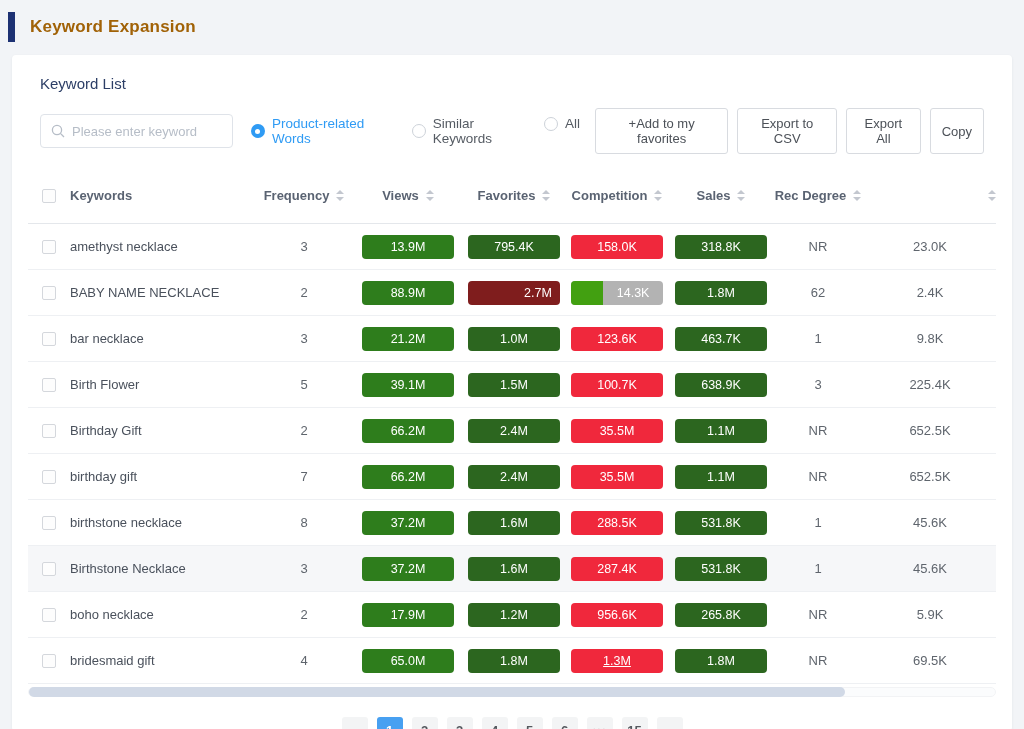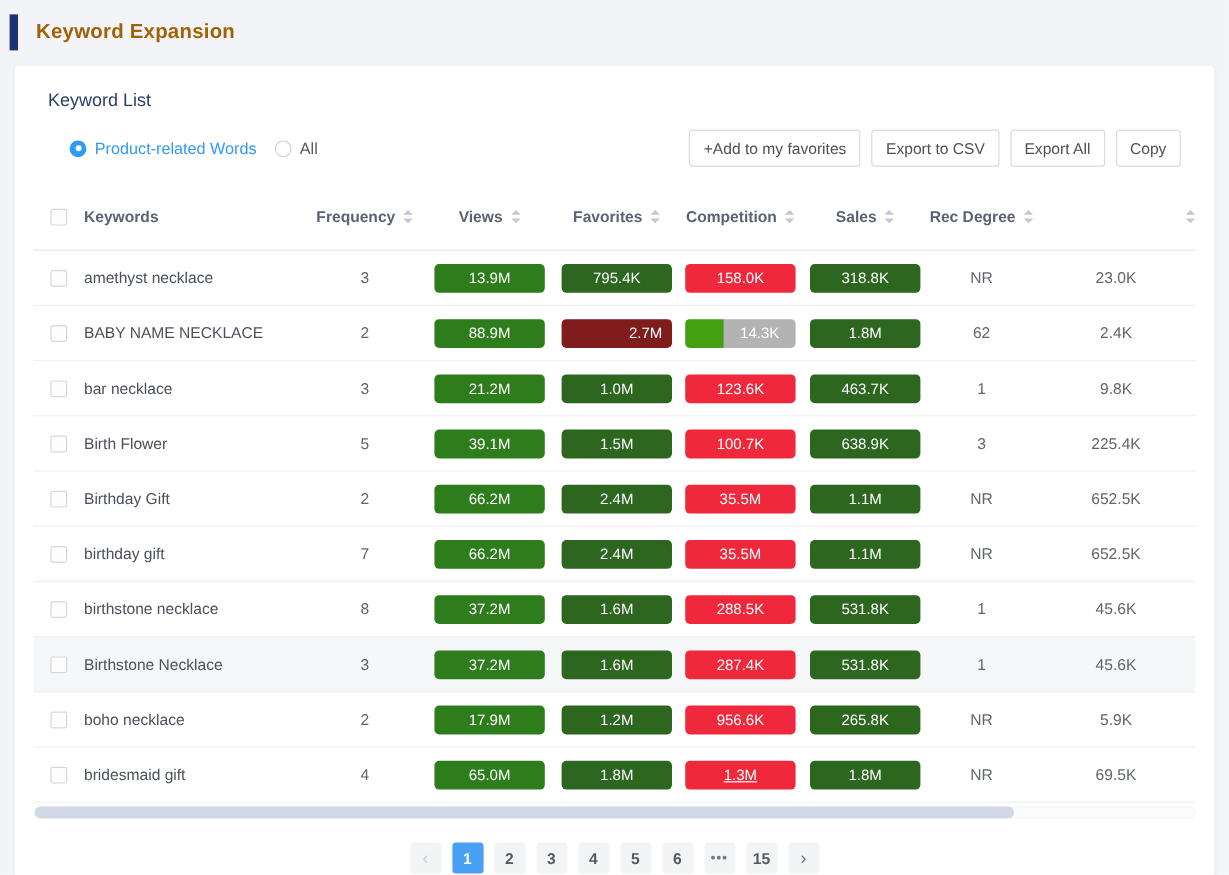--- a/index.html
+++ b/index.html
@@ -90,24 +90,35 @@
 
 <div class="page-header">
   <span class="accent-bar"></span>
   <h1 class="page-title">Keyword Expansion</h1>
 </div>
 
 <div class="card">
   <h2 class="card-title">Keyword List</h2>
 
   <div class="toolbar">
+    <div class="search-box">
+      <svg width="14" height="14" viewBox="0 0 14 14">
+        <circle cx="6" cy="6" r="4.6" fill="none" stroke="#b6bdc7" stroke-width="1.3"></circle>
+        <line x1="9.4" y1="9.4" x2="13" y2="13" stroke="#b6bdc7" stroke-width="1.3"></line>
+      </svg>
+      <input placeholder="Please enter keyword" style="">
+    </div>
     <div class="radios" id="radios">
         <label class="radio selected">
           <span class="radio-dot on"></span>
           <span class="radio-label">Product-related Words</span>
+        </label>
+        <label class="radio">
+          <span class="radio-dot"></span>
+          <span class="radio-label">Similar Keywords</span>
         </label>
         <label class="radio">
           <span class="radio-dot"></span>
           <span class="radio-label">All</span>
         </label>
       </div>
     <div class="actions" id="actions">
         <button class="act-btn">+Add to my favorites</button>
         <button class="act-btn">Export to CSV</button>
         <button class="act-btn">Export All</button>

